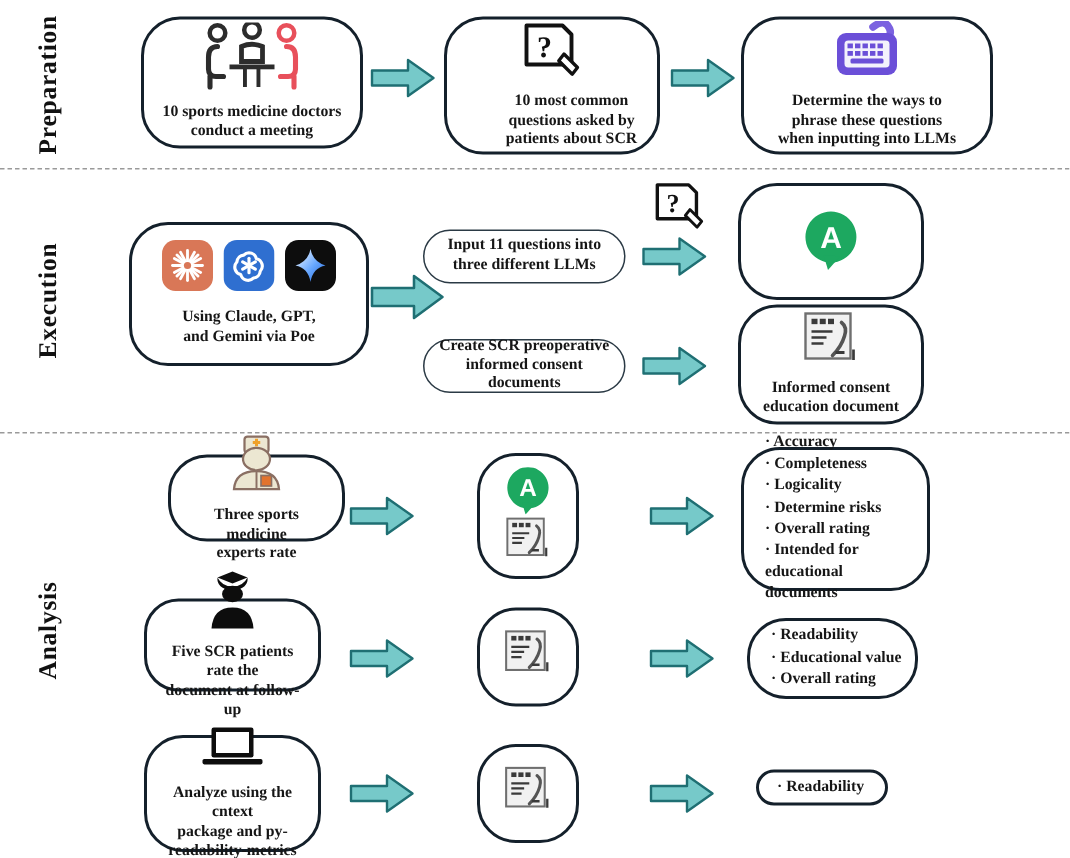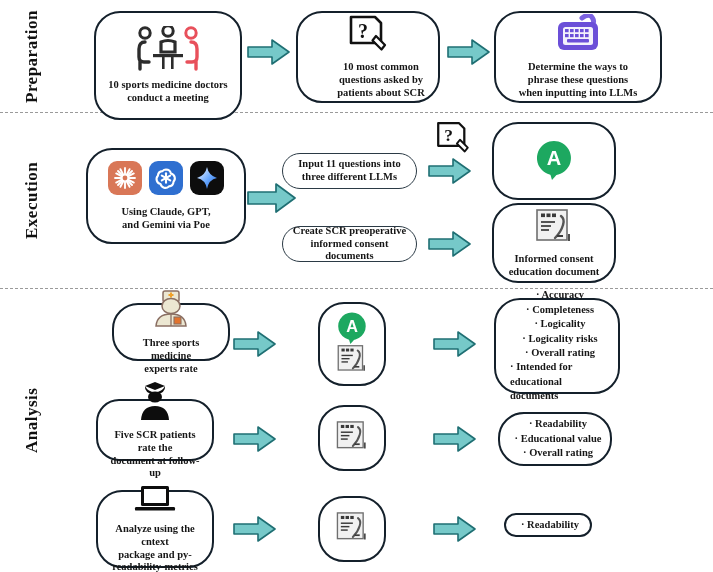--- a/index.html
+++ b/index.html
@@ -69,21 +69,21 @@
     font-weight: bold;
     line-height: 1.22;
     color: #161616;
     margin-top: 3px;
     padding: 0 3px;
   }
   .node-caption.nomargin { margin-top: 0; }
 
   
   .bullets {
-    align-items: center;
+    align-items: flex-start;
     text-align: left;
     padding: 6px 8px 6px 14px;
     justify-content: center;
   }
   .bullets .li {
     font-size: 10.5px;
     font-weight: bold;
     line-height: 1.38;
     color: #161616;
     white-space: nowrap;
@@ -103,21 +103,21 @@
 
 <div class="canvas">
 
   <div class="divider" style="top:112px;"></div>
   <div class="divider" style="top:288px;"></div>
 
   <div class="band-label" style="left:22px; top:6px; height:100px;">Preparation</div>
   <div class="band-label" style="left:22px; top:130px; height:140px;">Execution</div>
   <div class="band-label" style="left:22px; top:330px; height:180px;">Analysis</div>
 
-  <div class="node" style="left:94px; top:11px; width:148px; height:109px;">
+  <div class="node" style="left:94px; top:11px; width:148px; height:88px;">
     <span class="icon">
       <svg width="74" height="46" viewBox="0 0 74 46">
 
         <circle cx="14" cy="7" r="5.2" fill="none" stroke="#2c2c2c" stroke-width="3"></circle>
         <circle cx="37" cy="5" r="5.2" fill="none" stroke="#2c2c2c" stroke-width="3"></circle>
         <circle cx="60" cy="7" r="5.2" fill="none" stroke="#e8505b" stroke-width="3"></circle>
 
         <path d="M14 16 q-6 0 -6 7 v8 q0 5 5 5 h5" fill="none" stroke="#2c2c2c" stroke-width="3.4" stroke-linecap="round"></path>
         <path d="M9 36 v7" fill="none" stroke="#2c2c2c" stroke-width="3.4" stroke-linecap="round"></path>
 
@@ -356,21 +356,21 @@
   <div class="arrow" style="left:432px; top:330px;">
     <svg width="46" height="28" viewBox="0 0 46 28">
       <path d="M2 9 h24 v-7 l17 12 -17 12 v-7 h-24 z" fill="#76c9c9" stroke="#1f6f73" stroke-width="1.6" stroke-linejoin="round"></path>
     </svg>
   </div>
 
   <div class="node bullets wrap" style="left:494px; top:298px; width:126px; height:96px;">
     <div class="li">· Accuracy</div>
     <div class="li">· Completeness</div>
     <div class="li">· Logicality</div>
-    <div class="li">· Logicality risks</div>
+    <div class="li">· Determine risks</div>
     <div class="li">· Overall rating</div>
     <div class="li" style="white-space:normal;">· Intended for educational documents</div>
   </div>
 
   <div class="node" style="left:96px; top:399px; width:118px; height:62px;border-radius:23px;">
     <span class="icon">
       <svg width="44" height="42" viewBox="0 0 44 42">
         <path d="M22 2 l10 4 -10 4 -10 -4 z" fill="#0d0d0d"></path>
         <path d="M12 6 q3 6 10 6 q7 0 10 -6 q1 7 -10 9 q-11 -2 -10 -9 z" fill="#0d0d0d"></path>
         <ellipse cx="22" cy="17" rx="7" ry="5.5" fill="#0d0d0d"></ellipse>

